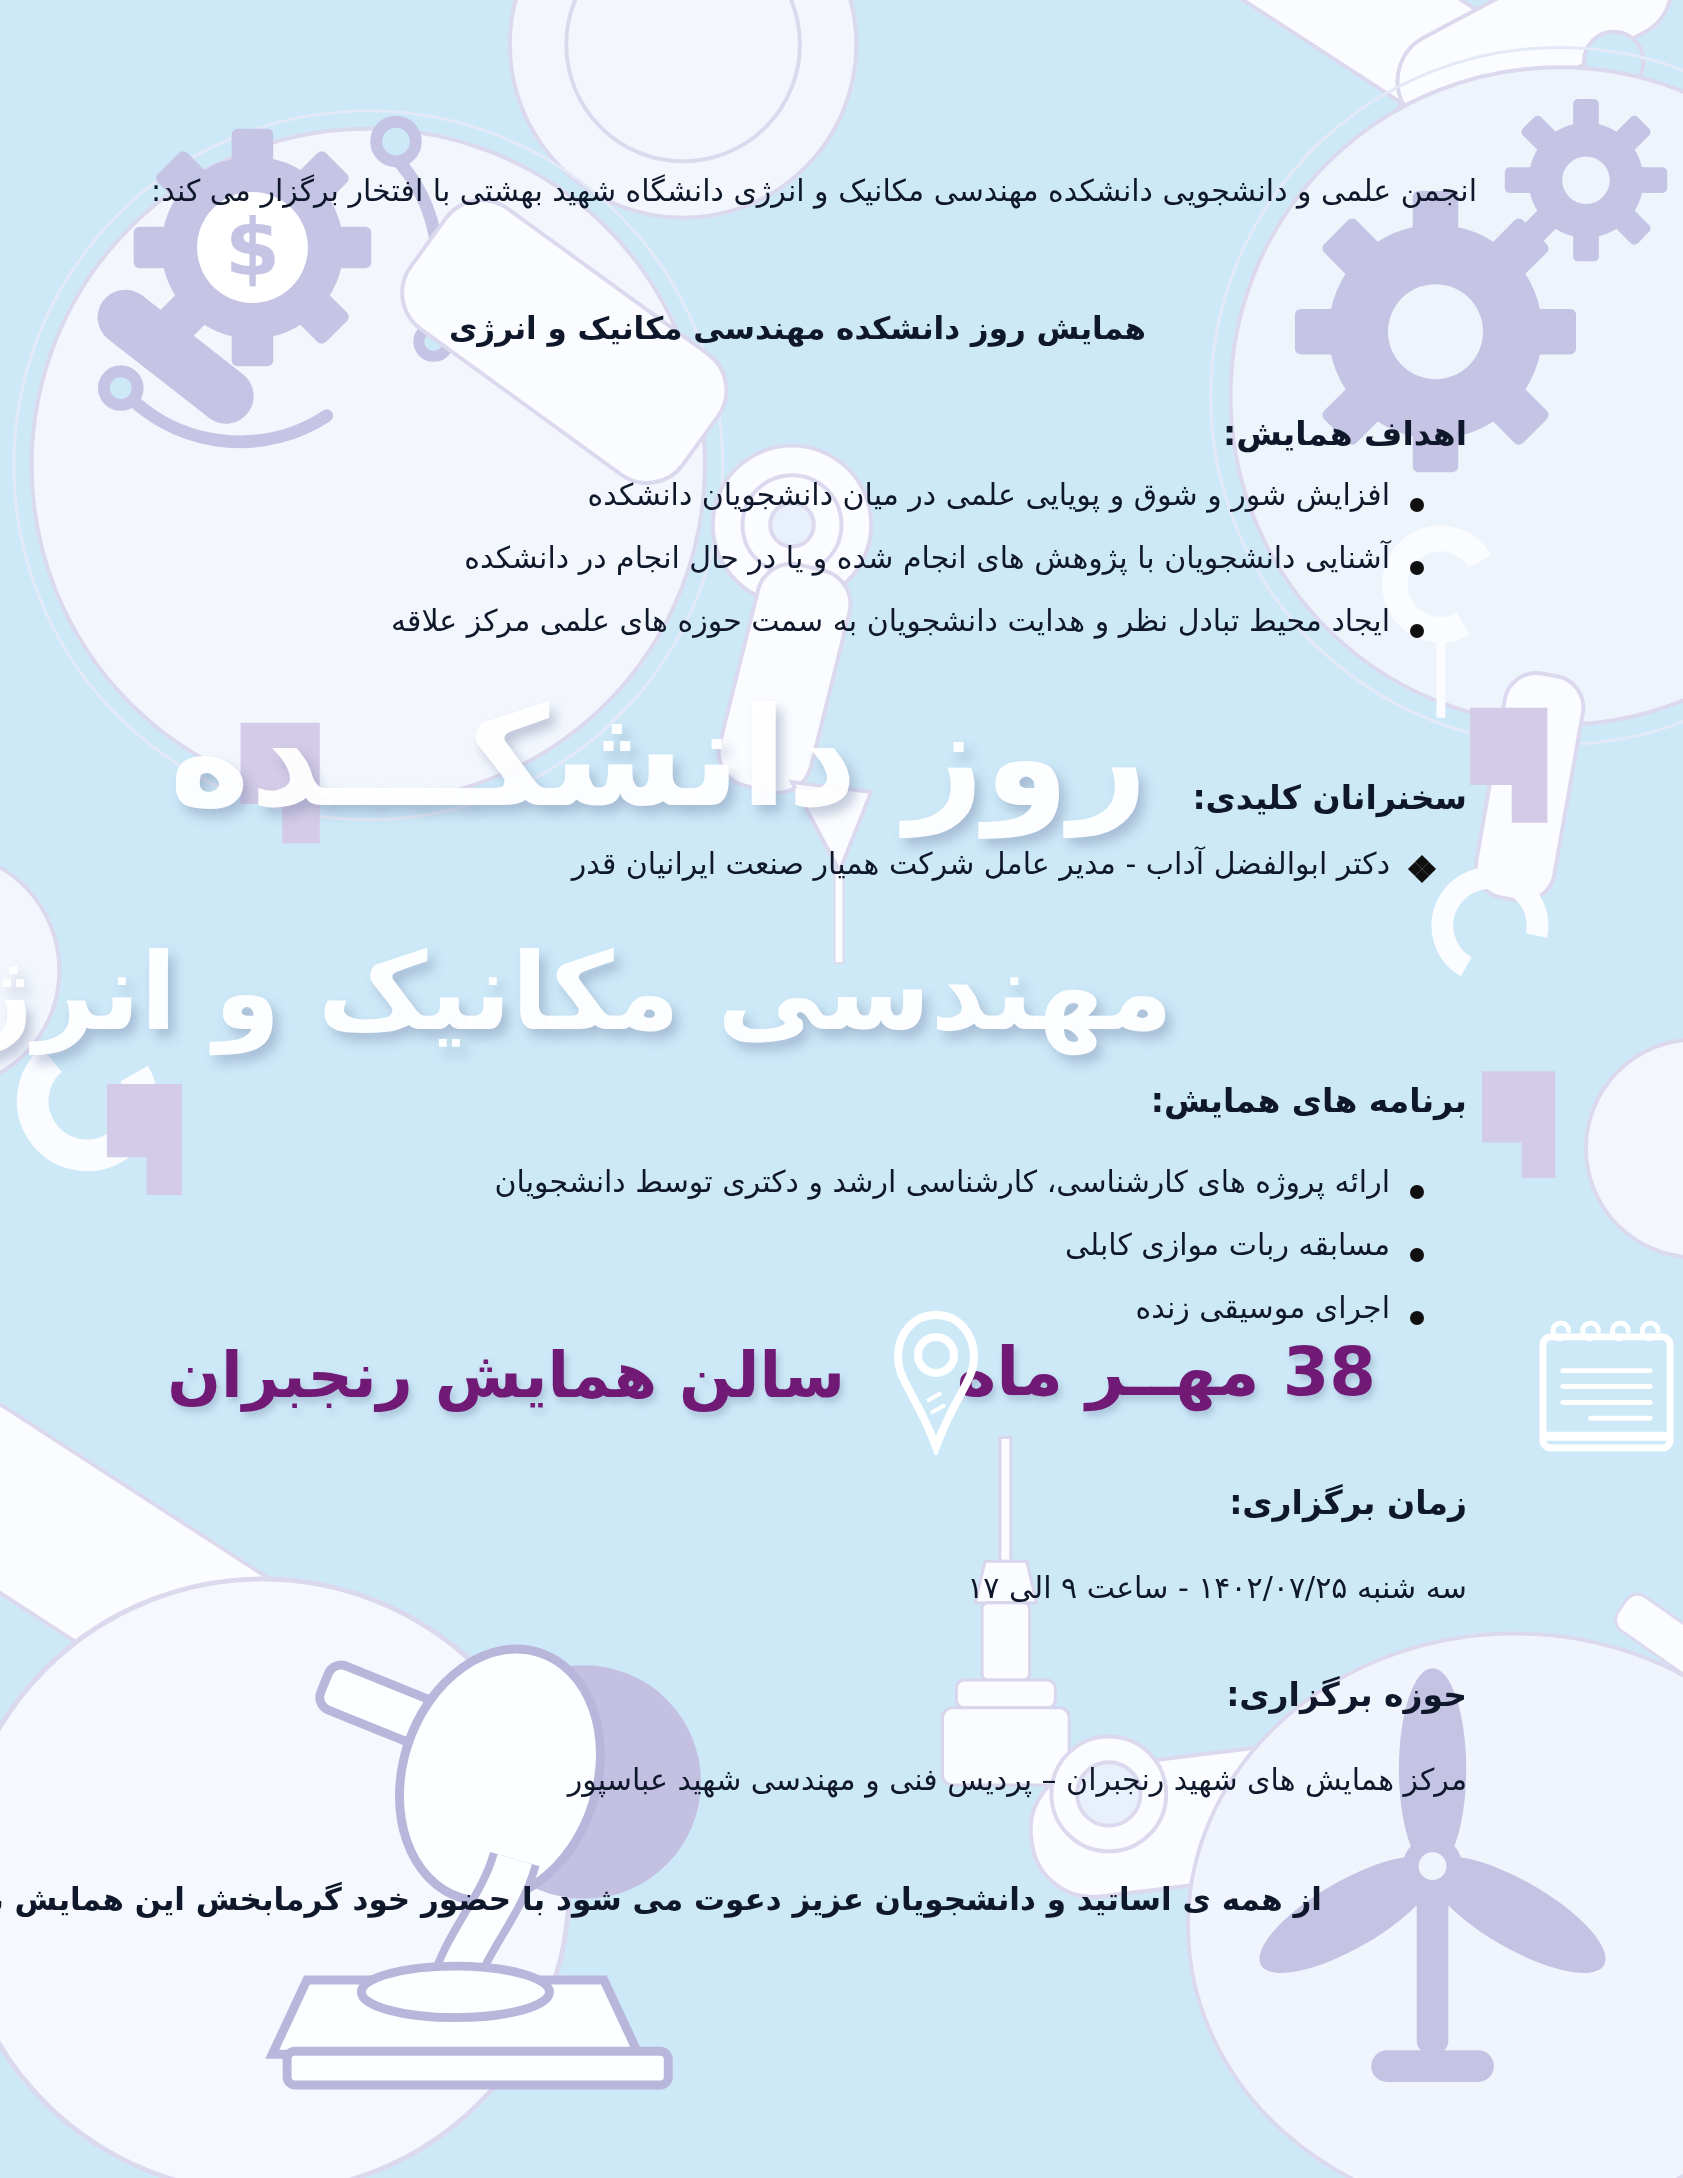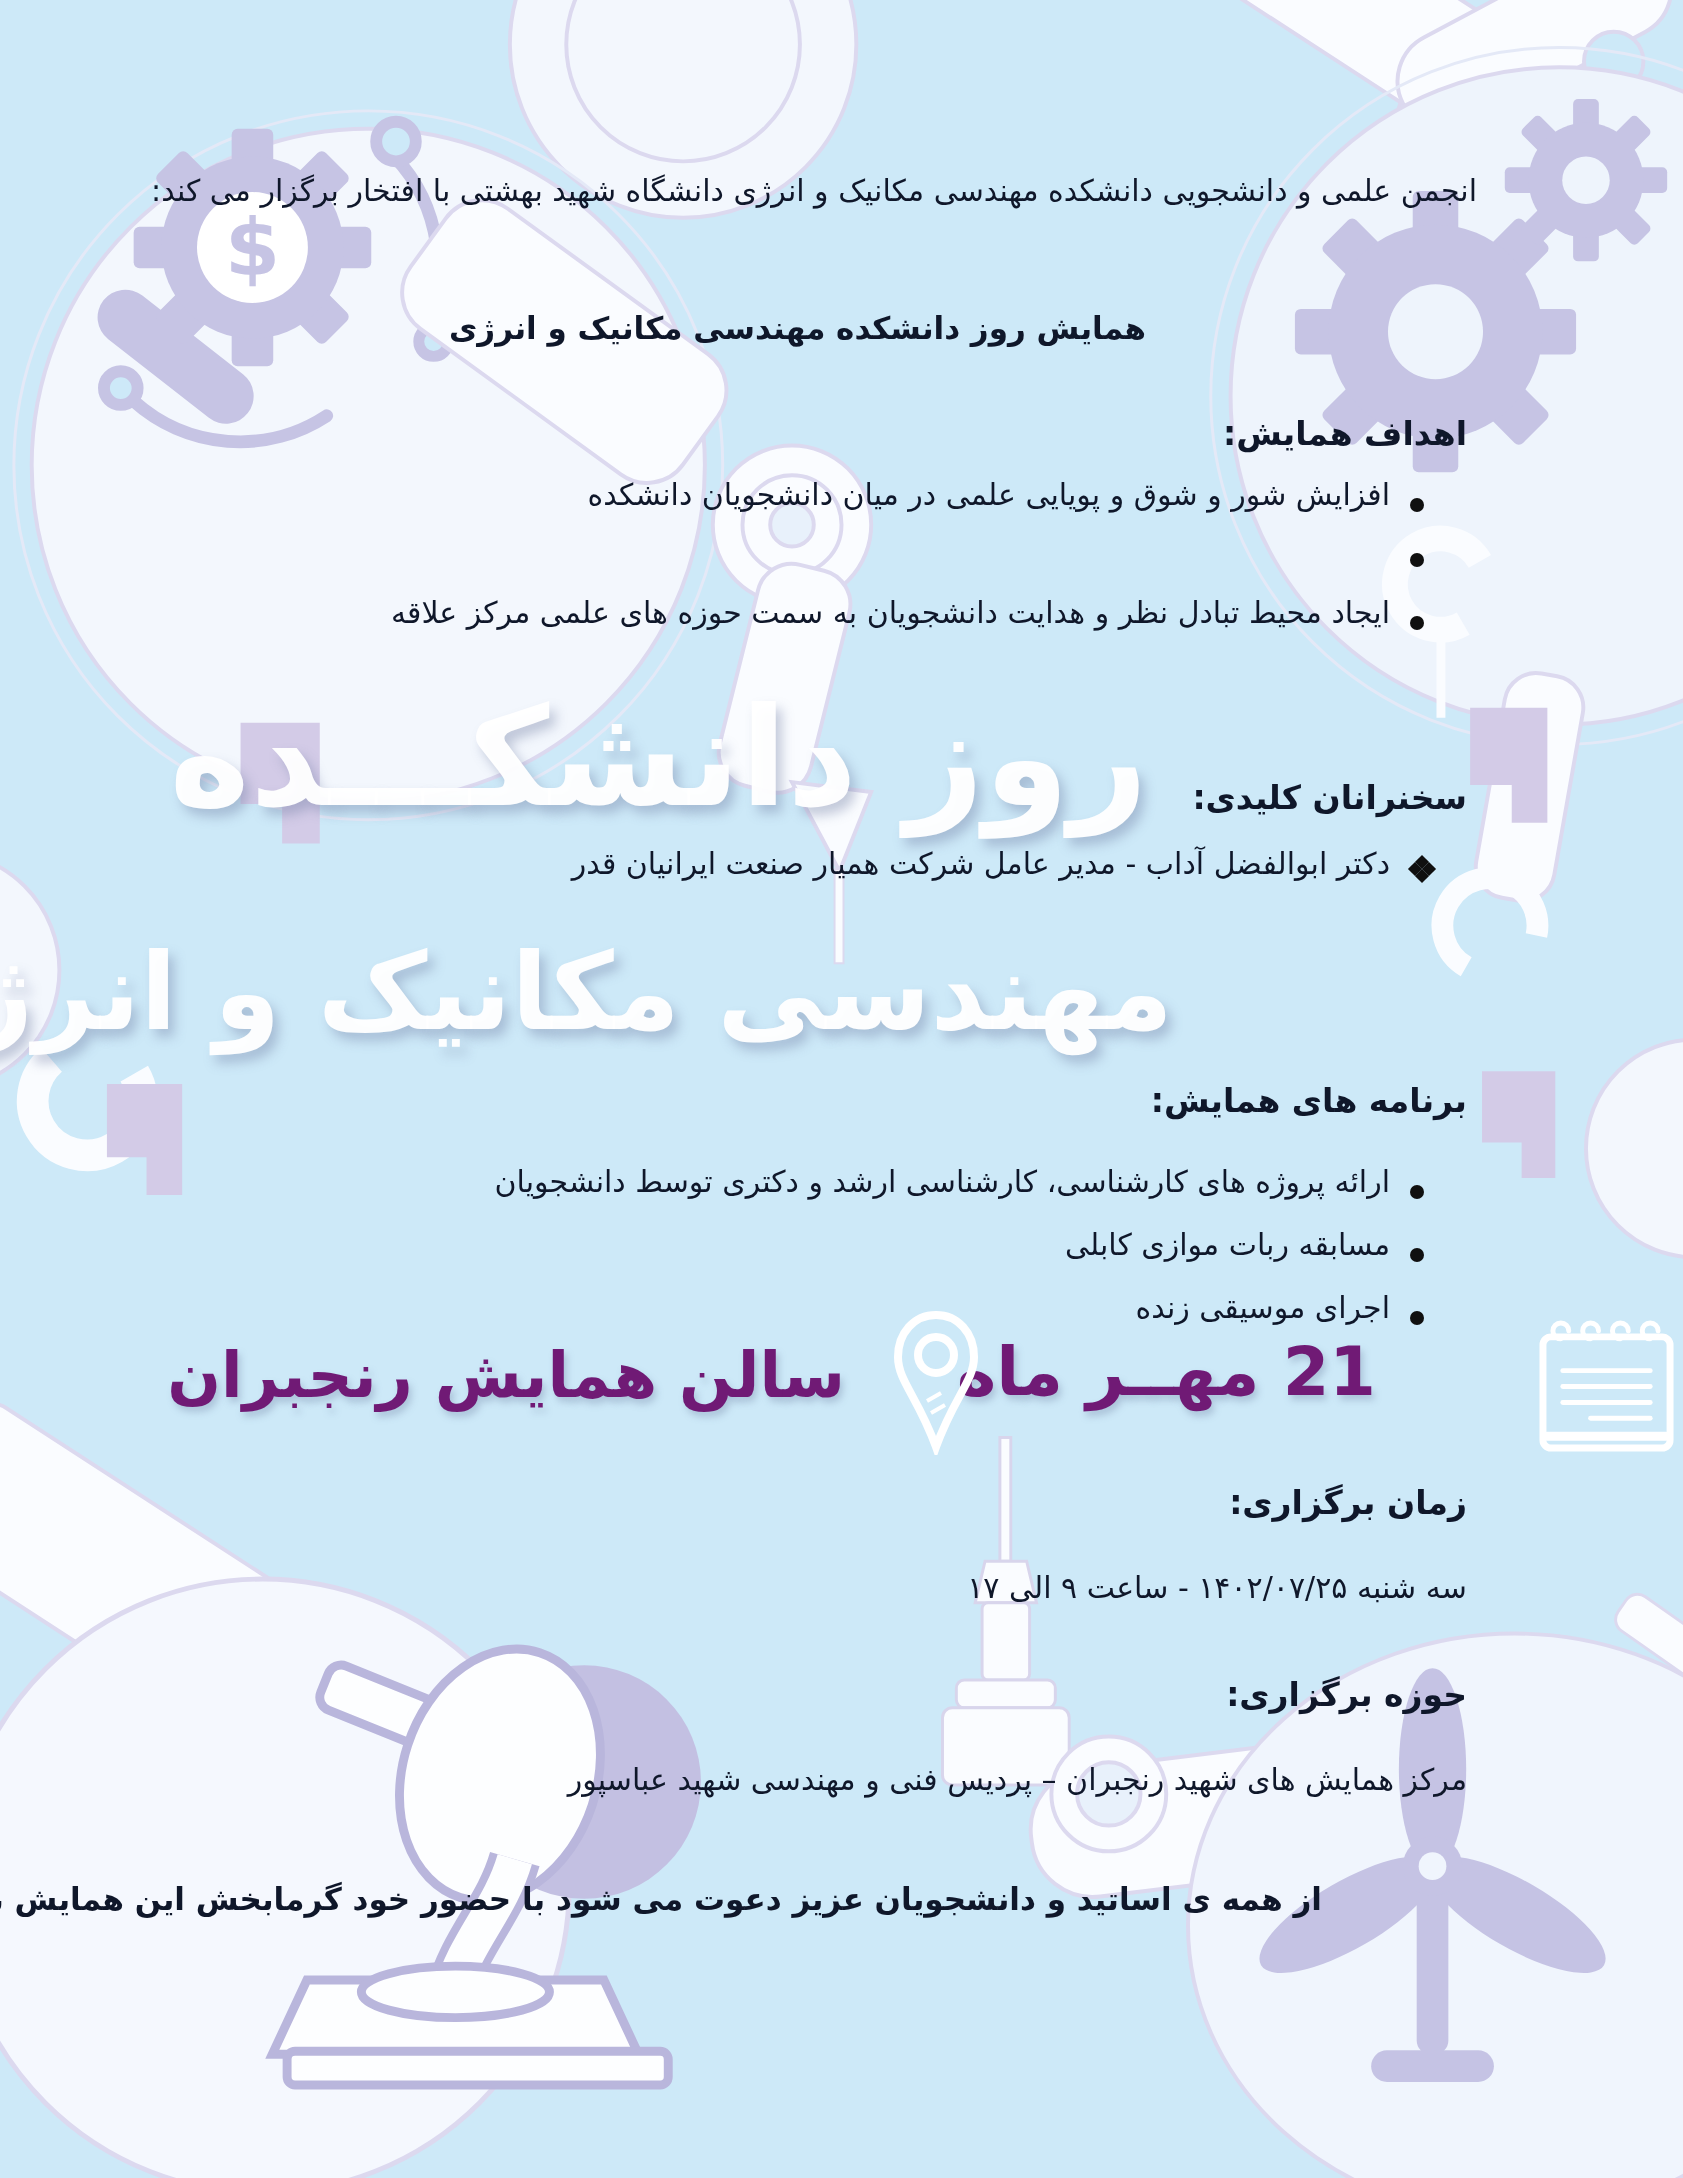--- a/index.html
+++ b/index.html
@@ -192,20 +192,21 @@
     <h1 class="title fa">همایش روز دانشکده مهندسی مکانیک و انرژی</h1>
 
     <h2 class="sec goals-h fa">اهداف همایش:</h2>
     <ul class="list goals fa">
       <li>
         <span class="dot"></span>
         <span>افزایش شور و شوق و پویایی علمی در میان دانشجویان دانشکده</span>
       </li>
       <li>
         <span class="dot"></span>
+        <span>آشنایی دانشجویان با پژوهش های انجام شده و یا در حال انجام در دانشکده</span>
       </li>
       <li>
         <span class="dot"></span>
         <span>ایجاد محیط تبادل نظر و هدایت دانشجویان به سمت حوزه های علمی مرکز علاقه</span>
       </li>
     </ul>
 
     <h2 class="sec speakers-h fa">سخنرانان کلیدی:</h2>
     <ul class="list speakers fa">
       <li>
@@ -247,21 +248,21 @@
             <line x1="58" y1="100" x2="118" y2="100"></line>
           </g>
           <g stroke-width="5">
             <path d="M28,20 a8,8 0 1 1 8,-8"></path>
             <path d="M58,20 a8,8 0 1 1 8,-8"></path>
             <path d="M88,20 a8,8 0 1 1 8,-8"></path>
             <path d="M118,20 a8,8 0 1 1 8,-8"></path>
           </g>
         </g>
       </svg>
-      <div class="banner-text banner-date">21 مهــر ماه</div>
+      <div class="banner-text banner-date">38 مهــر ماه</div>
       <svg class="icon icon-pin" width="99" height="150" viewBox="0 0 95 150" aria-hidden="true">
         <g fill="none" stroke="#ffffff" stroke-width="8">
           <path d="M47,10 C25,10 9,28 9,52 C9,76 29,92 47,142 C65,92 85,76 85,52 C85,28 69,10 47,10 Z"></path>
           <circle cx="47" cy="50" r="18"></circle>
           <g stroke-width="4">
             <line x1="38" y1="96" x2="52" y2="88"></line>
             <line x1="42" y1="108" x2="56" y2="100"></line>
           </g>
         </g>
       </svg>

